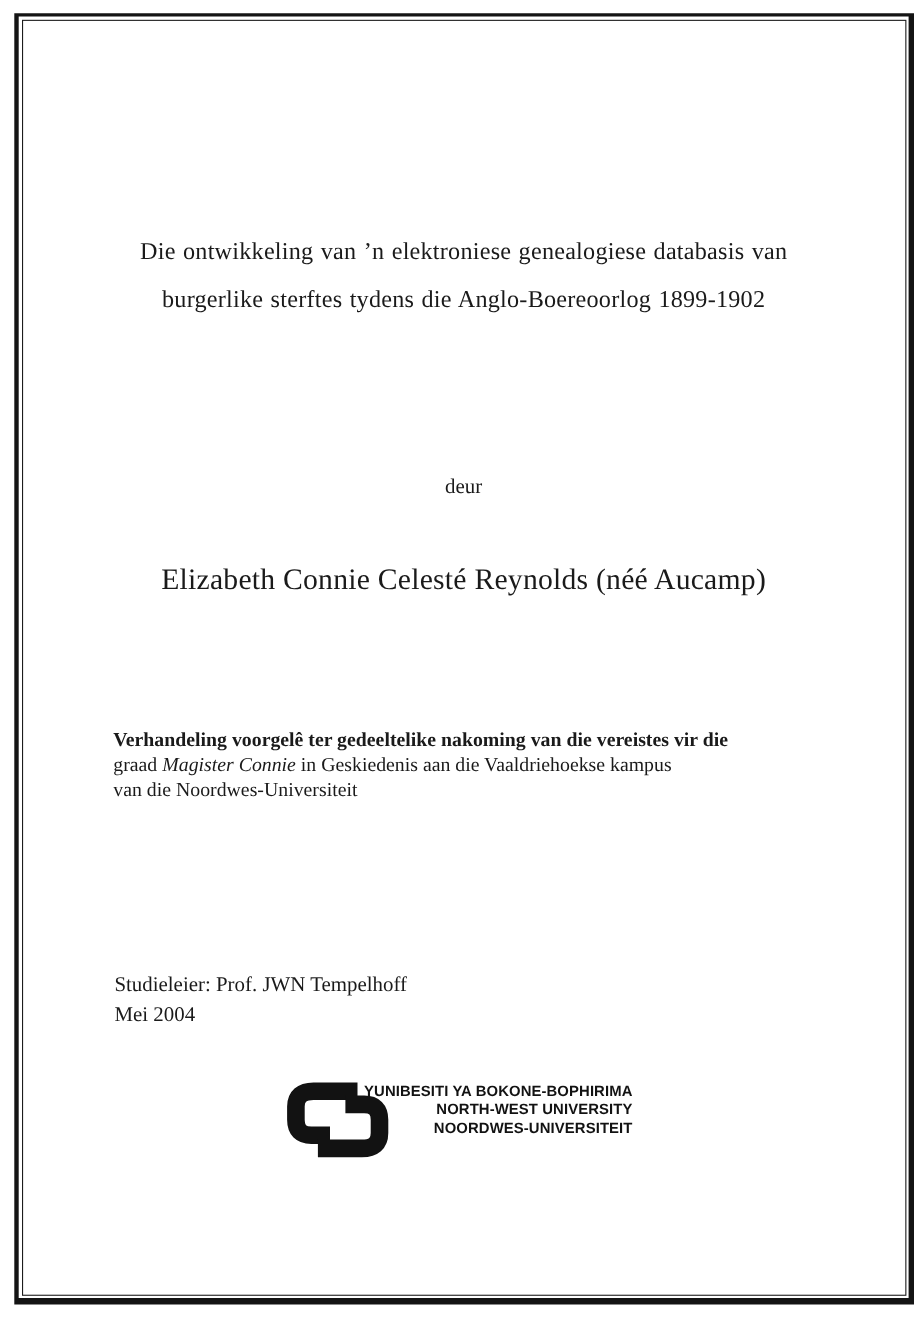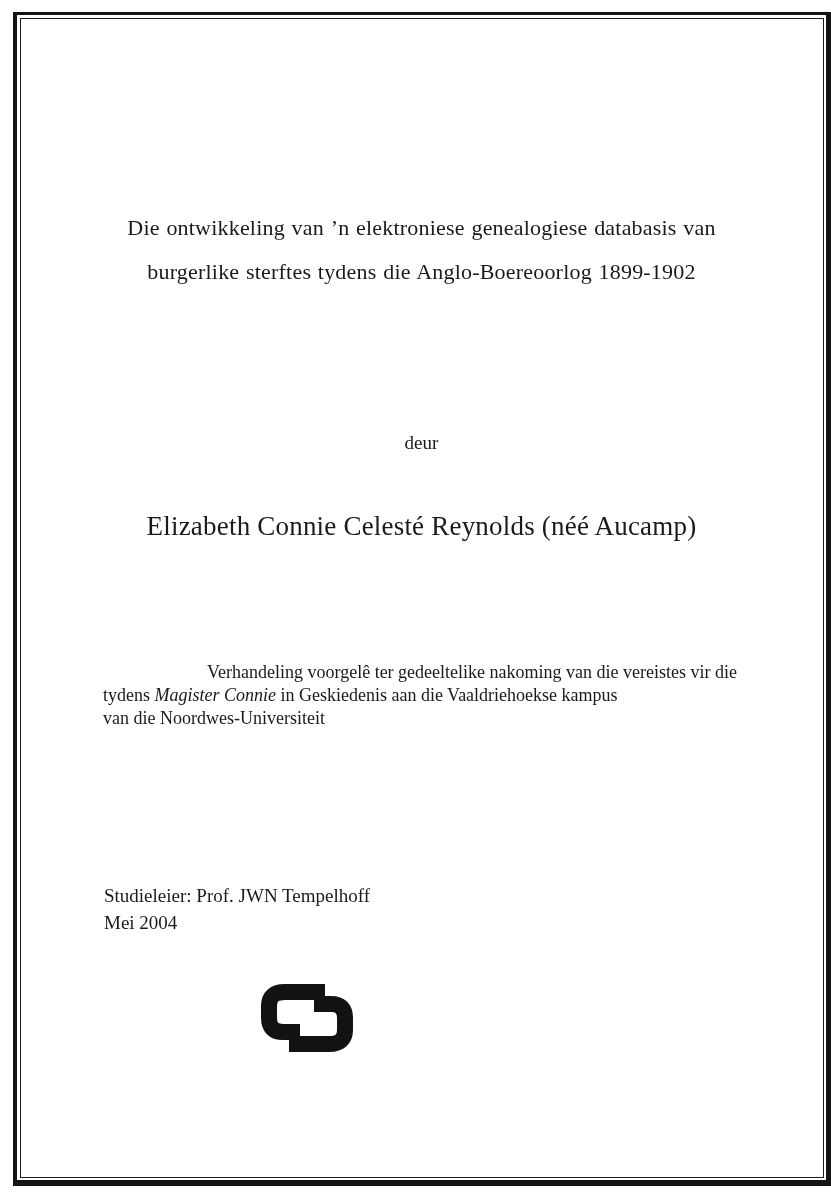--- a/index.html
+++ b/index.html
@@ -71,21 +71,22 @@
     left: 103px;
     width: 634px;
     font-size: 18px;
     line-height: 23px;
   }
   .statement .justified {
     text-align: justify;
     text-align-last: justify;
     white-space: nowrap;
     display: flex;
-    justify-content: flex-end;
+    justify-content: flex-start;
+    font-weight: bold;
   }
   .statement .justified span { flex: 0 0 auto; }
   .it { font-style: italic; }
   .supervisor-block {
     position: absolute;
     top: 882px;
     left: 104px;
     font-size: 19px;
     line-height: 27px;
   }
@@ -130,33 +131,38 @@
   </div>
 
   <div class="byline">deur</div>
 
   <div class="author">Elizabeth Connie Celesté Reynolds (néé Aucamp)</div>
 
   <div class="statement">
     <div class="justified">
       <span>Verhandeling voorgelê ter gedeeltelike nakoming van die vereistes vir die</span>
     </div>
-    <div><span>tydens </span><span class="it">Magister Connie</span><span> in Geskiedenis aan die Vaaldriehoekse kampus</span></div>
+    <div><span>graad </span><span class="it">Magister Connie</span><span> in Geskiedenis aan die Vaaldriehoekse kampus</span></div>
     <div>van die Noordwes-Universiteit</div>
   </div>
 
   <div class="supervisor-block">
     <div>Studieleier: Prof. JWN Tempelhoff</div>
     <div>Mei 2004</div>
   </div>
 
   <div class="logo-block">
     <span class="logo-mark">
       <svg width="100" height="74" viewBox="0 0 100 74" xmlns="http://www.w3.org/2000/svg">
         <g fill="none" stroke="#121212" stroke-width="16" stroke-linejoin="round" stroke-linecap="butt">
           <path d="M 68 11 H 28 Q 12 11 12 25 V 37 Q 12 51 26 51 H 43"></path>
           <path d="M 32 63 H 72 Q 88 63 88 49 V 37 Q 88 23 74 23 H 57"></path>
         </g>
       </svg>
     </span>
+    <div class="logo-text">
+      <div>YUNIBESITI YA BOKONE-BOPHIRIMA</div>
+      <div>NORTH-WEST UNIVERSITY</div>
+      <div>NOORDWES-UNIVERSITEIT</div>
+    </div>
   </div>
 
 </div>
 
 </body></html>

